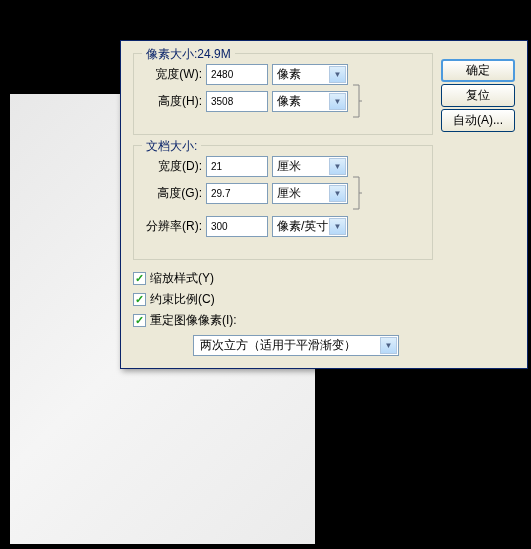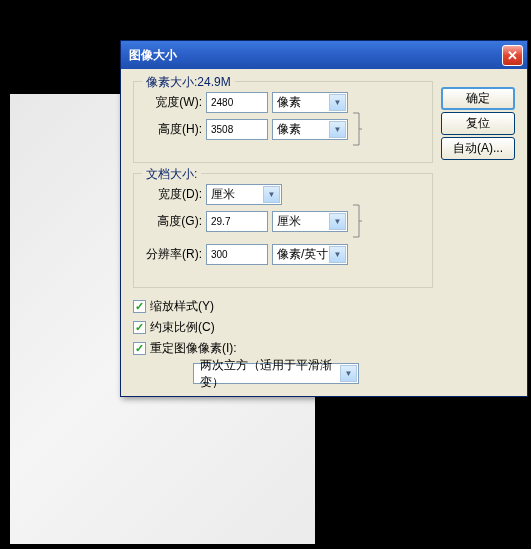--- a/index.html
+++ b/index.html
@@ -20,36 +20,30 @@
 .input { width: 62px; height: 21px; border: 1px solid #7F9DB9; background: #fff; padding: 0 4px; font-size: 10px; }
 .select { width: 76px; height: 21px; border: 1px solid #7F9DB9; background: #fff; display: flex; align-items: center; padding: 0 4px; position: relative; cursor: pointer; }
 .select-arrow { position: absolute; right: 1px; top: 1px; width: 17px; height: 17px; background: linear-gradient(to bottom, #DDEEFB 0%, #B7D9F9 100%); border: 1px solid #B2C9E2; display: flex; align-items: center; justify-content: center; font-size: 8px; color: #4D6185; }
 .link-bracket { width: 18px; display: flex; flex-direction: column; align-items: center; justify-content: center; color: #888; height: 46px; }
 .link-bracket svg { width: 12px; height: 40px; }
 .btn { height: 23px; border: 1px solid #003C74; background: linear-gradient(to bottom, #fff 0%, #ECE9D8 100%); border-radius: 3px; cursor: pointer; font-size: 12px; padding: 0 4px; }
 .btn.primary { border: 2px solid #4C9ADE; }
 .cb-row { display: flex; align-items: center; gap: 4px; margin-bottom: 4px; }
 .checkbox { width: 13px; height: 13px; border: 1px solid #7F9DB9; background: #fff; display: flex; align-items: center; justify-content: center; color: #21A121; font-size: 11px; font-weight: bold; cursor: pointer; }
 .method-row { padding-left: 60px; margin-top: 6px; }
-.method-select { width: 166px; height: 21px; border: 1px solid #7F9DB9; background: #fff; display: flex; align-items: center; padding: 0 6px; position: relative; cursor: pointer; }
+.method-select { width: 206px; height: 21px; border: 1px solid #7F9DB9; background: #fff; display: flex; align-items: center; padding: 0 6px; position: relative; cursor: pointer; }
 .rows-wrap { display: flex; align-items: flex-end; }
 .rows-inputs { flex: 0 0 auto; }
 </style>
 </head>
 <body>
 
 <div class="bg-image"></div>
 
 <div class="dialog">
-  <div class="titlebar">
-    <span class="title">图像大小</span>
-    <div class="close-btn">
-      <span>✕</span>
-    </div>
-  </div>
   <div class="content">
     <div class="left-col">
 
       <div class="fieldset">
         <span class="fieldset-legend">像素大小:24.9M</span>
         <div class="rows-wrap">
           <div class="rows-inputs">
             <div class="row">
               <span class="label">宽度(W):</span>
               <input class="input" value="2480" style="">
@@ -74,20 +68,21 @@
           </div>
         </div>
       </div>
 
       <div class="fieldset">
         <span class="fieldset-legend">文档大小:</span>
         <div class="rows-wrap">
           <div class="rows-inputs">
             <div class="row">
               <span class="label">宽度(D):</span>
+              <input class="input" value="21" style="">
               <div class="select">
                 <span>厘米</span>
                 <span class="select-arrow">▼</span>
               </div>
             </div>
             <div class="row">
               <span class="label">高度(G):</span>
               <input class="input" value="29.7" style="">
               <div class="select">
                 <span>厘米</span>

